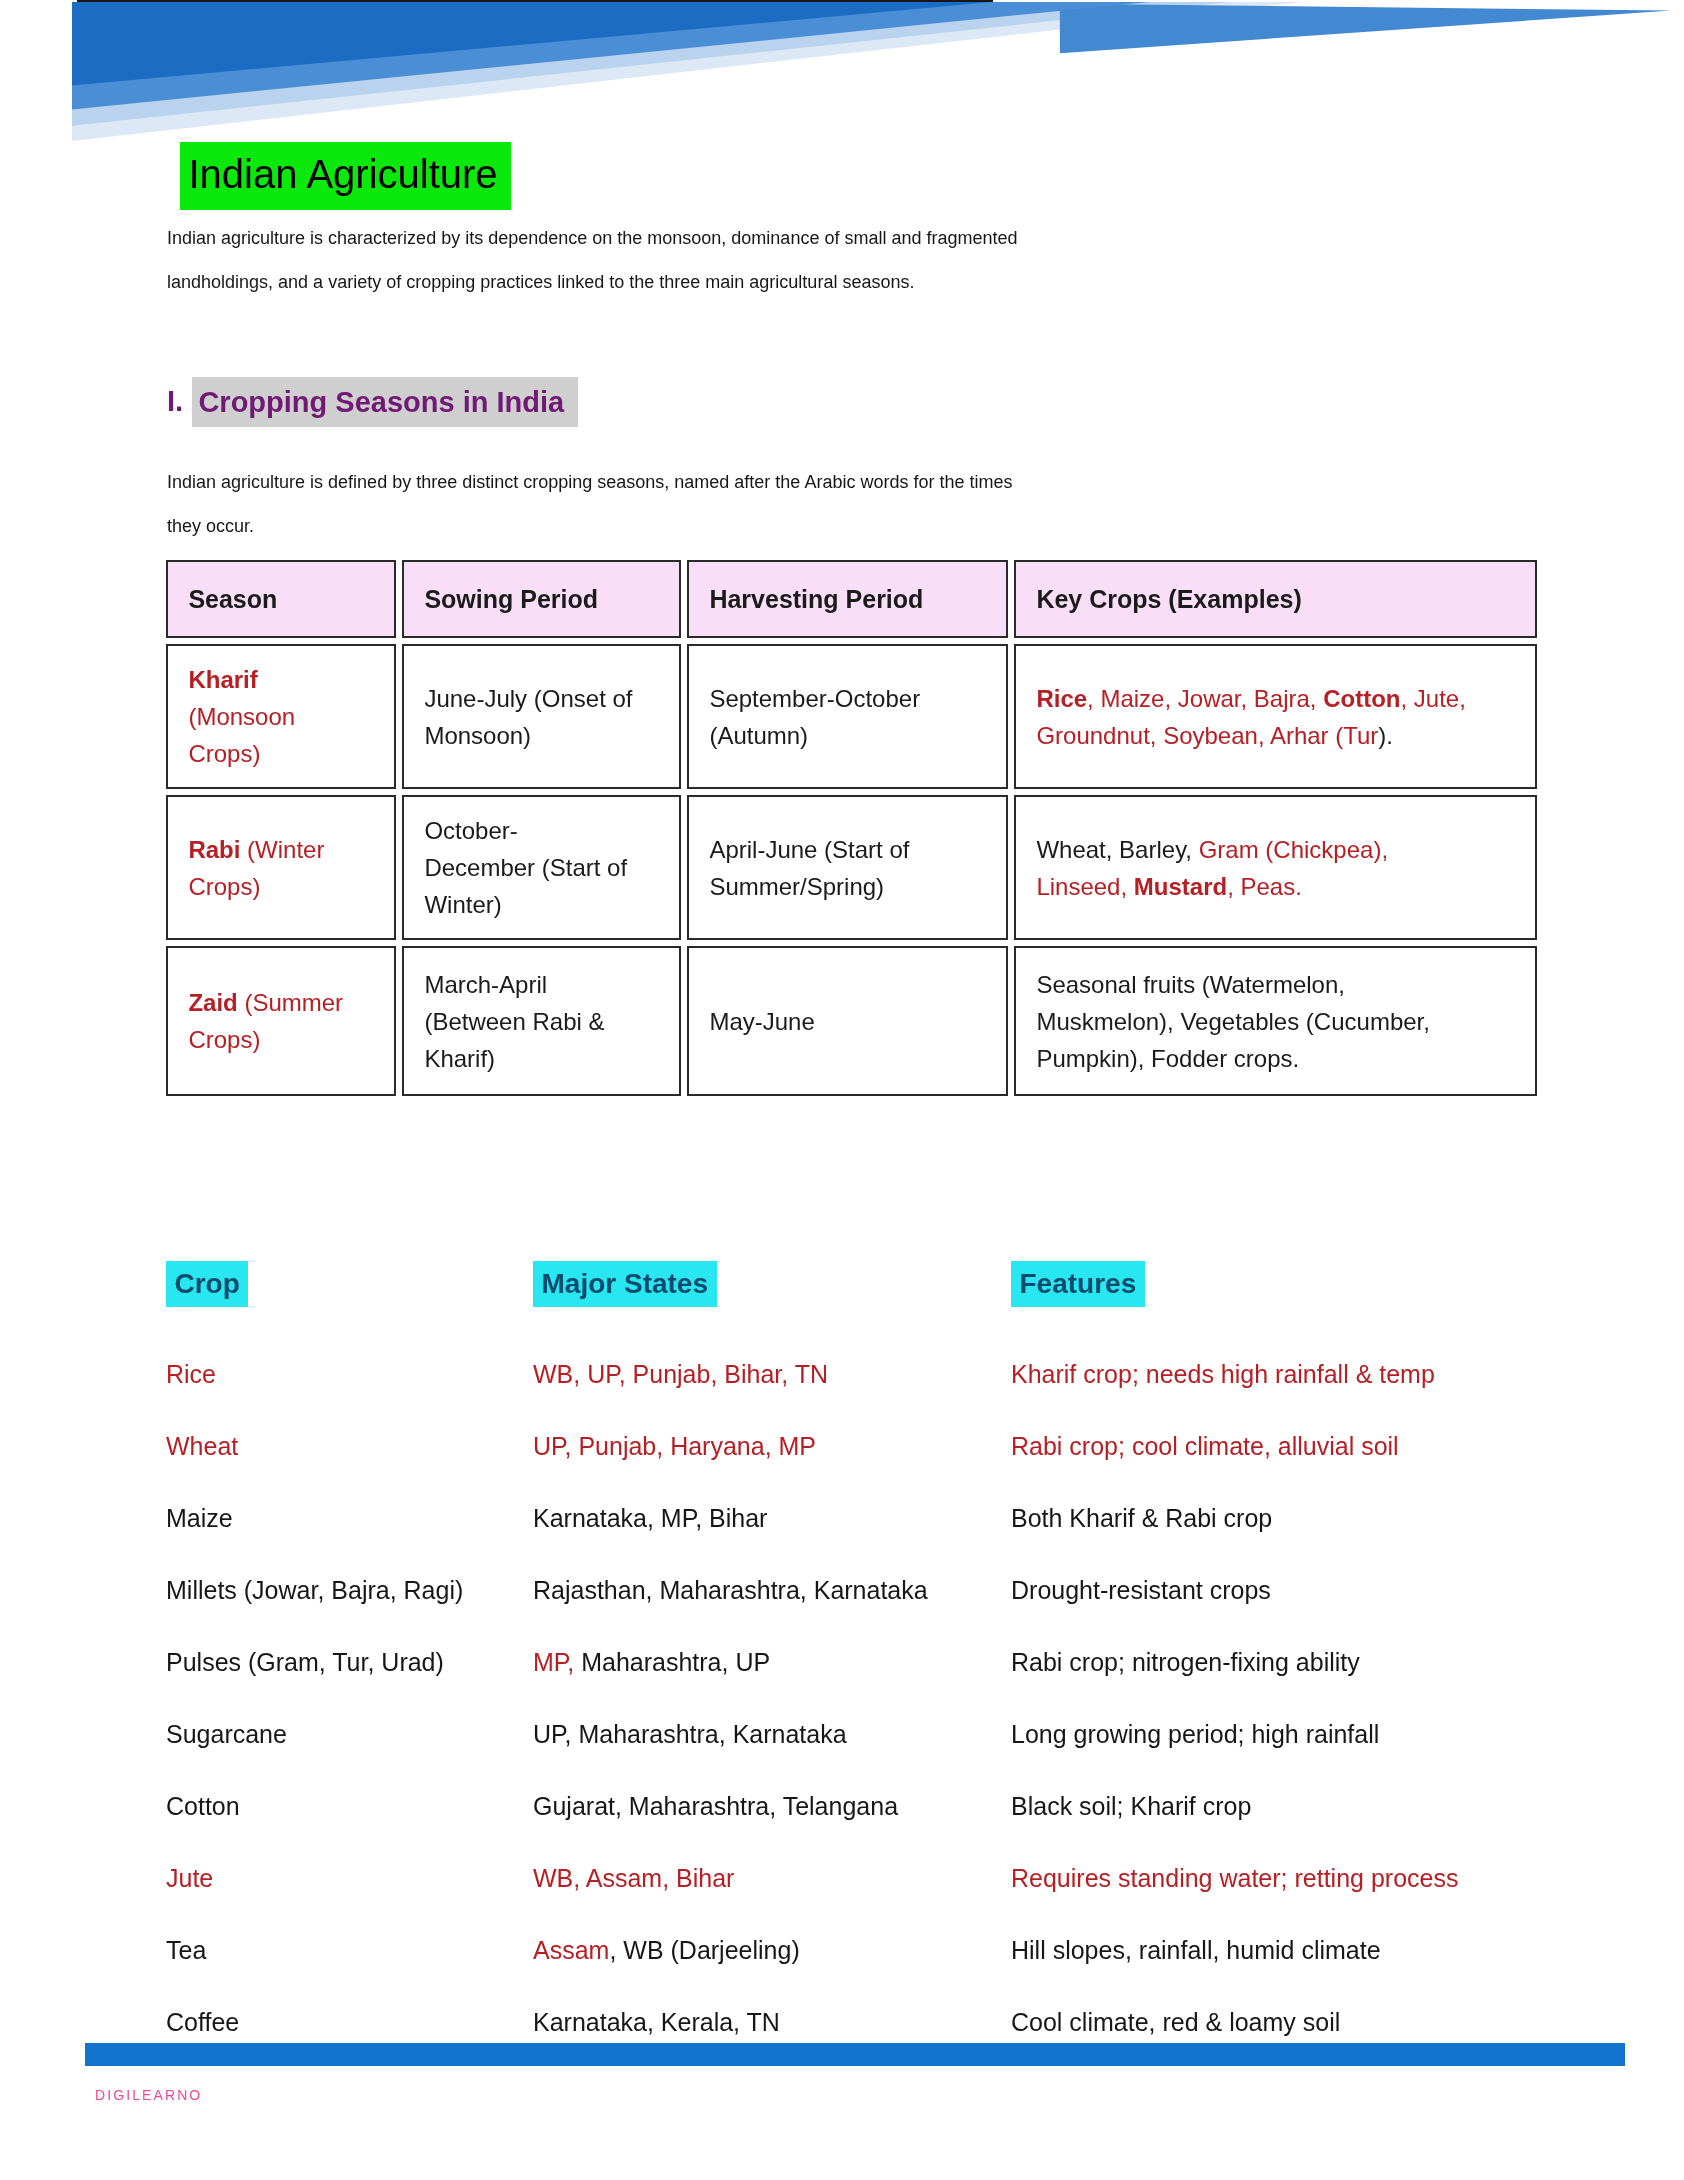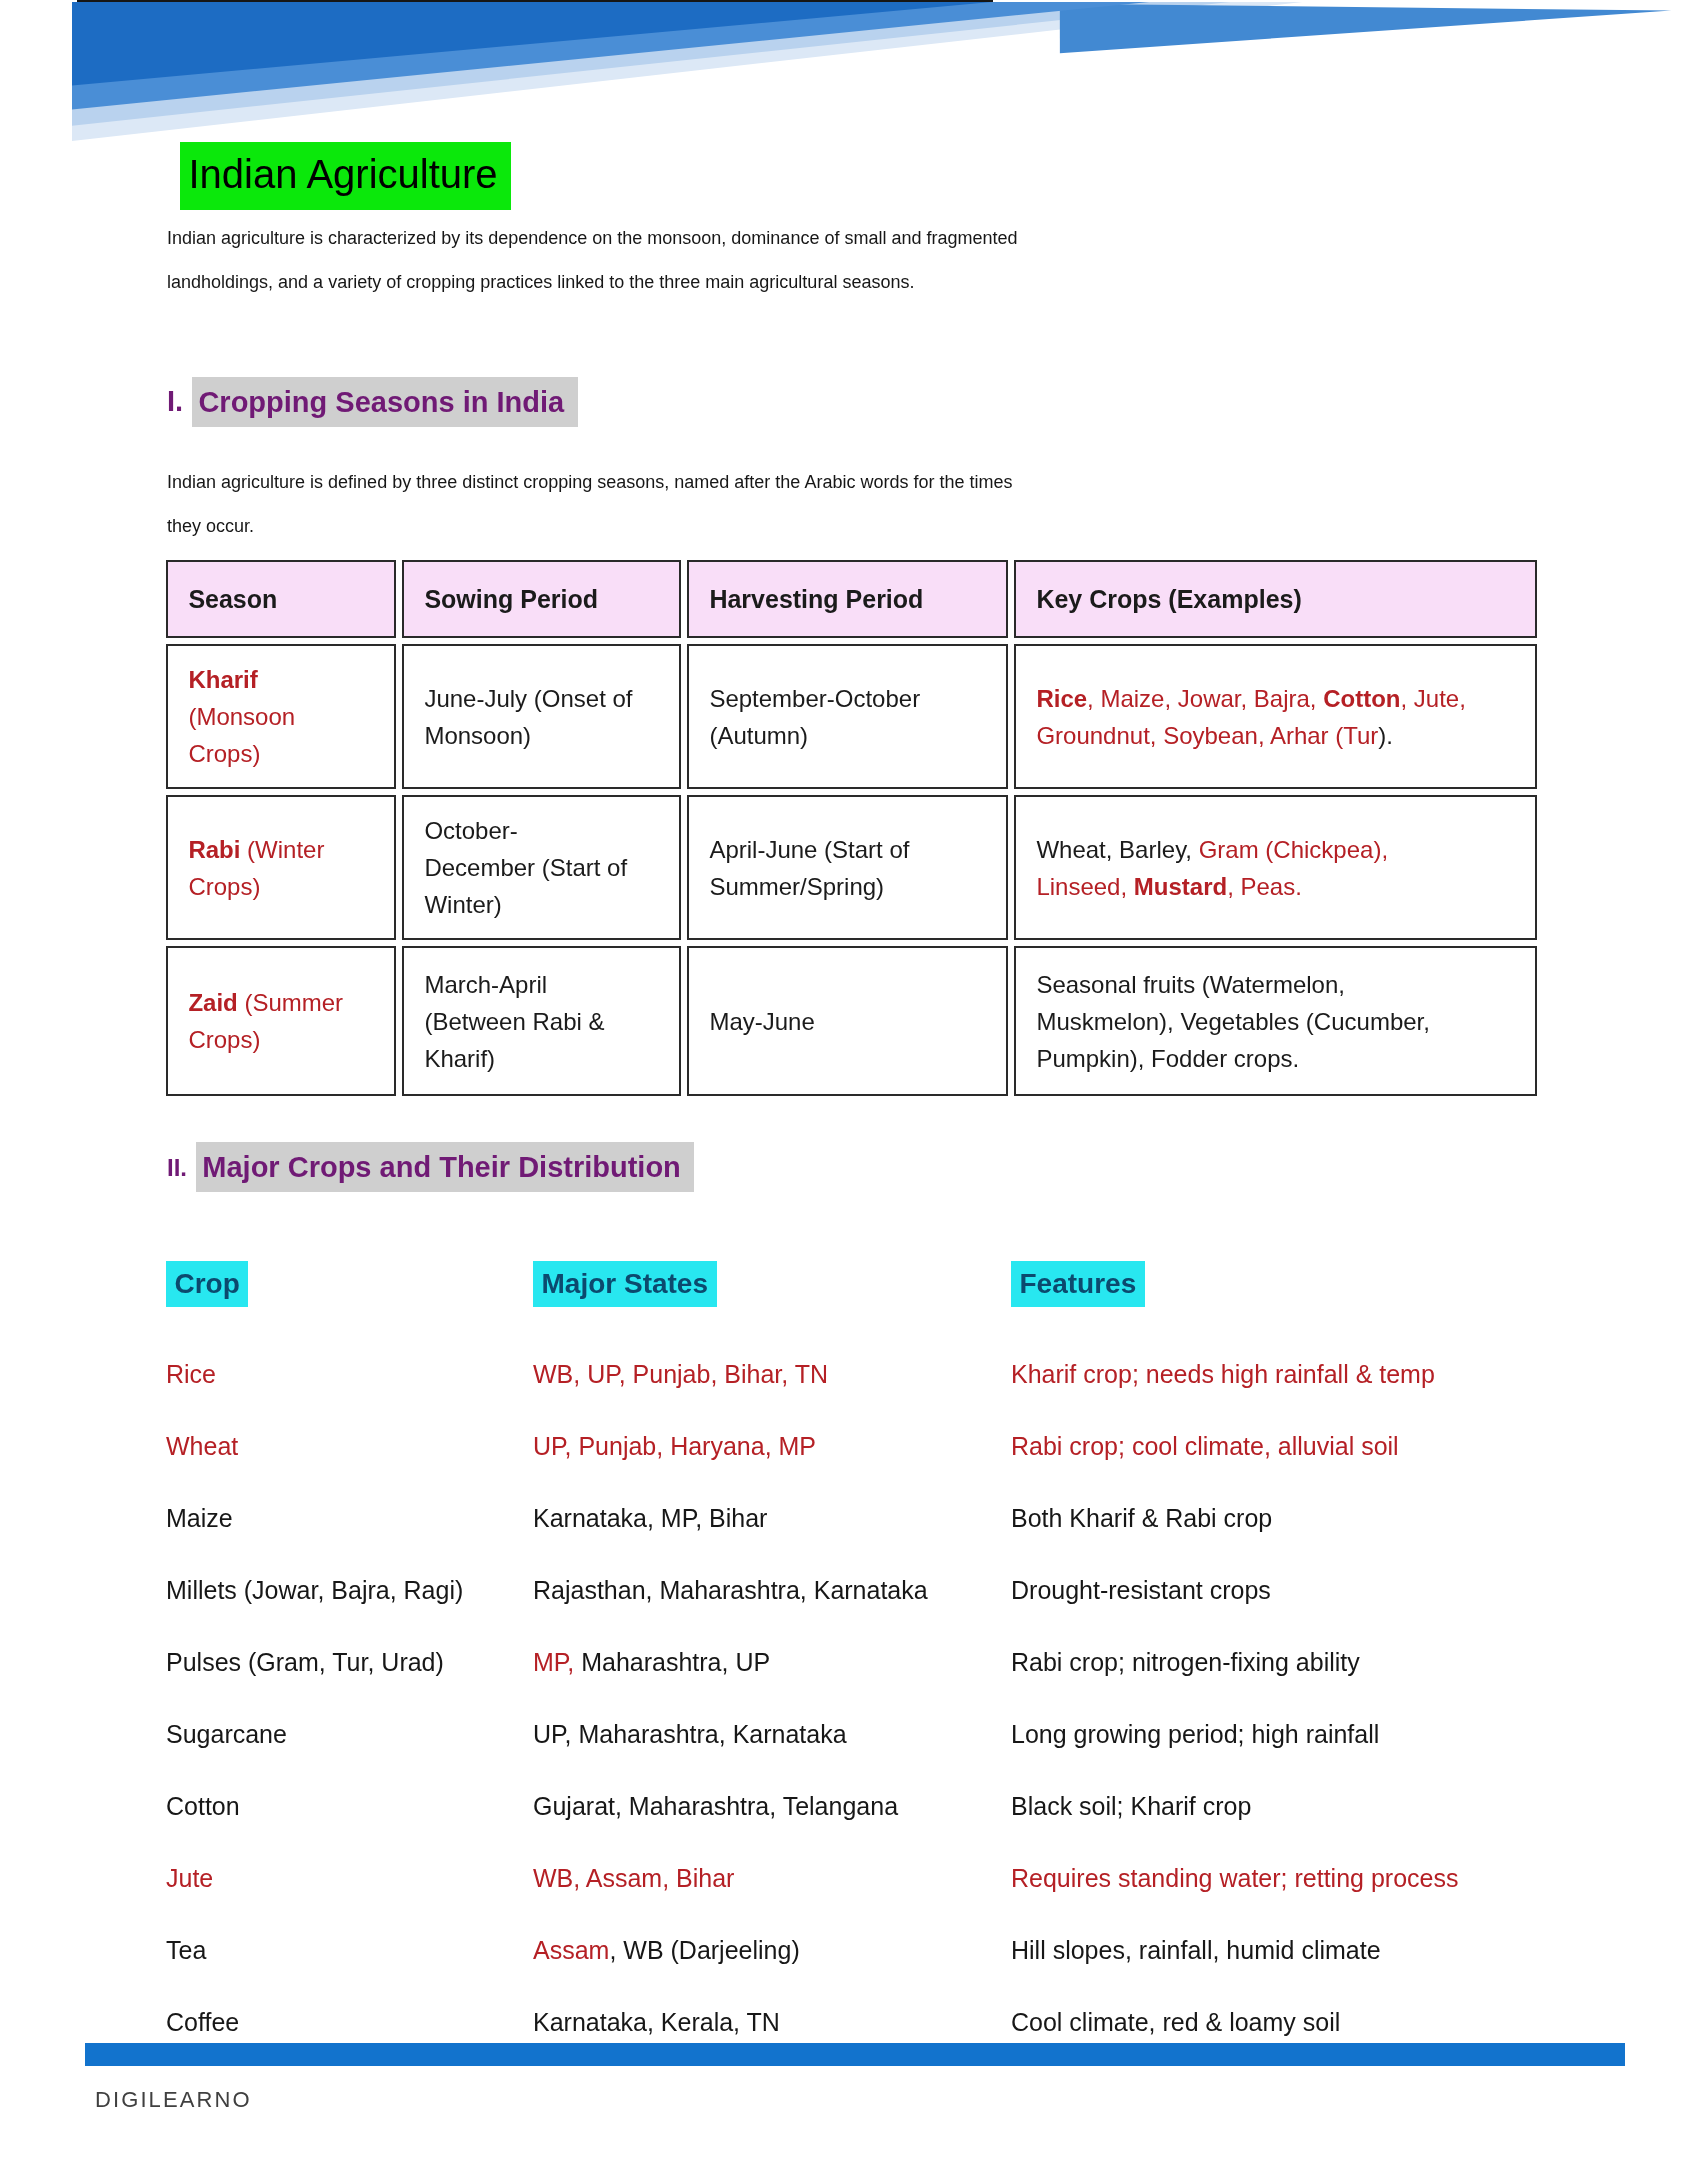--- a/index.html
+++ b/index.html
@@ -45,22 +45,22 @@
   
   .crops{position:absolute;left:166px;top:1261px;display:grid;
     grid-template-columns:367px 478px 596px;grid-template-rows:77px;grid-auto-rows:72px;}
   .colhead{display:flex;align-items:flex-start;}
   .hl-cyan{background:#28e7f0;color:#0c4a6e;font-size:28px;font-weight:700;padding:6.8px 8.5px;}
   .crow{display:flex;align-items:center;font-size:25px;white-space:nowrap;color:#171717;}
   .crow .ct{white-space:nowrap;}
 
   
   .bottom-bar{position:absolute;left:85px;top:2043px;width:1540px;height:23px;background:#1273cd;}
-  .brand{position:absolute;left:95px;top:2087px;font-size:22px;letter-spacing:2.1px;
-    color:#404040;font-weight:400;}
+  .brand{position:absolute;left:95px;top:2087px;font-size:14px;letter-spacing:2.1px;
+    color:#ec4899;font-weight:400;}
 </style>
 </head>
 <body>
 
 <div class="page">
 
   <div class="top-line"></div>
 
   <svg class="banner" viewBox="0 0 1880 170" preserveAspectRatio="none" aria-hidden="true">
     <polygon points="0,0 1445,0 0,163" fill="#dce8f6"></polygon>
@@ -154,23 +154,20 @@
           <div class="ct"><span class="b">May-June</span></div>
         </div>
         <div class="cell">
           <div class="ct"><span>Seasonal fruits (Watermelon,
 Muskmelon), Vegetables (Cucumber,
 Pumpkin), Fodder crops.</span></div>
         </div>
       </div>
   </div>
 
-  <h2 class="sec-heading h-sec2">
-    <span class="sec-prefix">II.</span><span class="hl-gray">Major Crops and Their Distribution</span>
-  </h2>
 
   <div class="crops">
     <div class="colhead">
       <span class="hl-cyan">Crop</span>
     </div>
     <div class="colhead">
       <span class="hl-cyan">Major States</span>
     </div>
     <div class="colhead">
       <span class="hl-cyan">Features</span>

